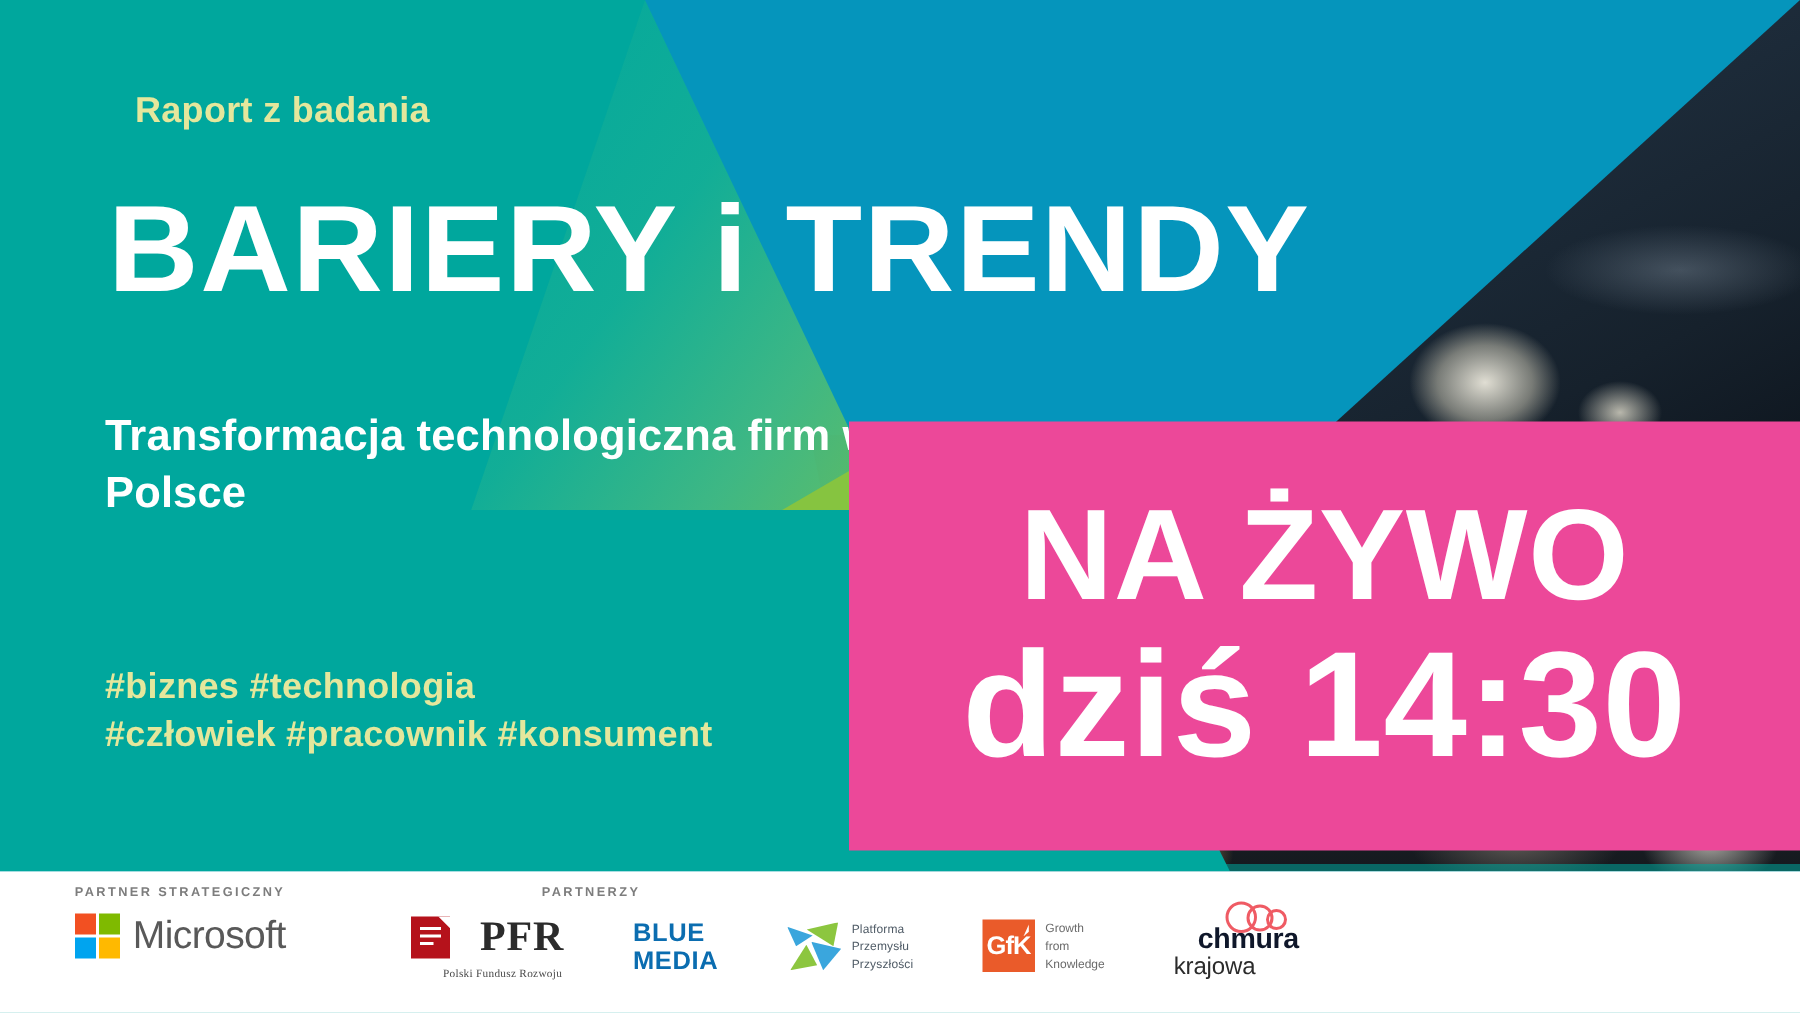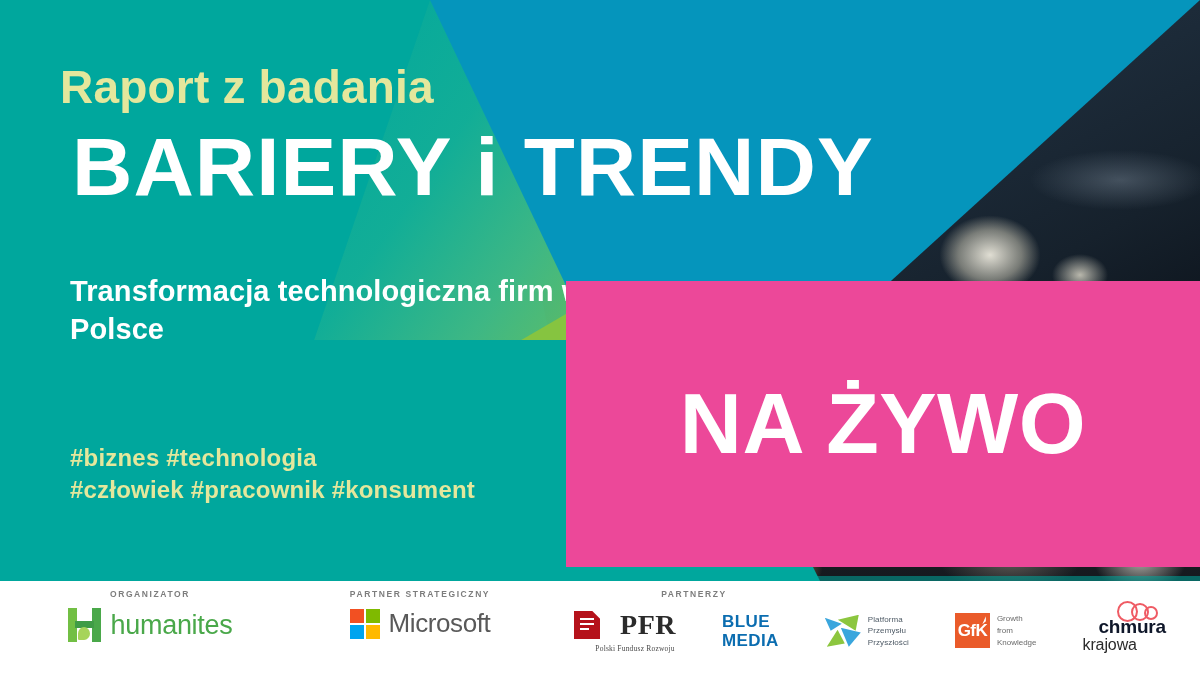--- a/index.html
+++ b/index.html
@@ -95,22 +95,22 @@
     left: 470px; top: 300px;
     width: 120px;
     height: 70px;
     background: #86c440;
     clip-path: polygon(120px 0, 120px 70px, 0 70px);
   }
 
   
   .kicker {
     position: absolute;
-    left: 60px; top: 60px;
-    font-size: 46px;
+    left: 90px; top: 60px;
+    font-size: 24px;
     font-weight: bold;
     letter-spacing: 0.2px;
     color: #e4e79c;
     white-space: nowrap;
   }
   .title {
     position: absolute;
     left: 72px; top: 126px;
     font-size: 82px;
     line-height: 1.0;
@@ -294,42 +294,29 @@
     <div class="teal-block-low"></div>
 
     <div class="kicker">Raport z badania</div>
     <div class="title">BARIERY i TRENDY</div>
     <div class="subtitle">Transformacja technologiczna firm w Polsce</div>
     <div class="hashtags">#biznes  #technologia
 #człowiek  #pracownik  #konsument</div>
 
     <div class="live-banner">
       <div class="live-line1">NA ŻYWO</div>
+      <div class="live-line2">dziś 14:30</div>
     </div>
   </div>
 
   <div class="footer-rule"></div>
 
   <div class="footer">
     <div class="logo-row">
 
-      <div class="logo-group" style="width:300px;">
-        <div class="group-label">ORGANIZATOR</div>
-        <div class="logos-inline">
-          <div class="humanites">
-            <span class="hum-mark">
-              <span class="bar-l"></span>
-                <span class="bar-r"></span>
-                <span class="bar-m"></span>
-                <span class="drop"></span>
-            </span>
-            <span class="hum-word">humanites</span>
-          </div>
-        </div>
-      </div>
 
       <div class="logo-group" style="width:240px;">
         <div class="group-label">PARTNER STRATEGICZNY</div>
         <div class="logos-inline">
           <div class="microsoft">
             <span class="ms-grid">
               <span class="ms-q1"></span>
                 <span class="ms-q2"></span>
                 <span class="ms-q3"></span>
                 <span class="ms-q4"></span>

